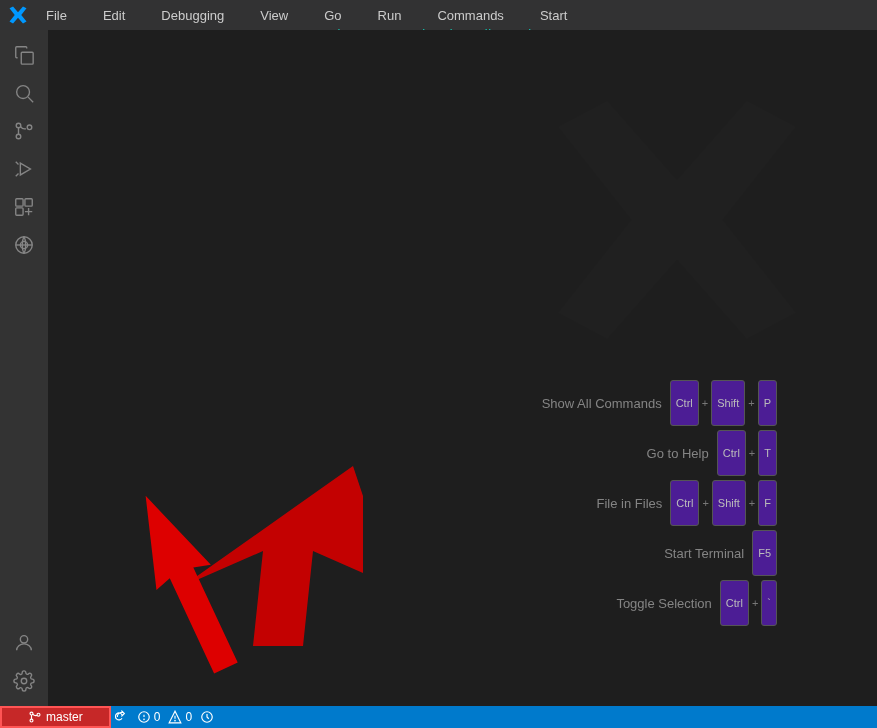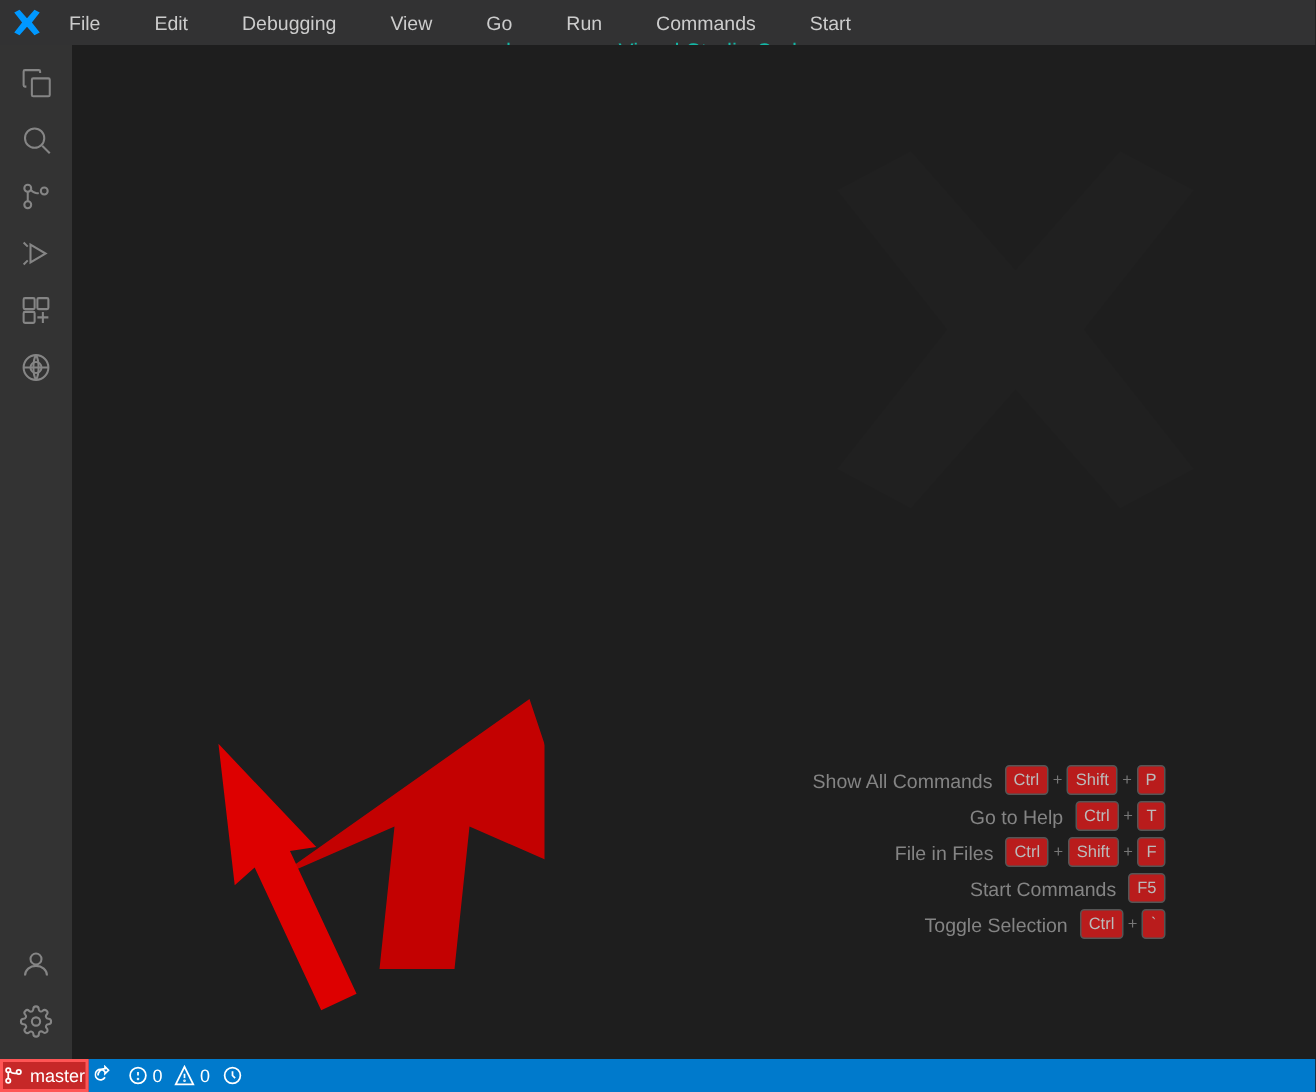--- a/index.html
+++ b/index.html
@@ -123,24 +123,24 @@
     .shortcut-label {
       color: #848484;
       font-size: 13px;
     }
     .shortcut-keys {
       display: flex;
       align-items: center;
       gap: 3px;
     }
     .kbd {
-      background: #b91c1c;
+      background: #4c1d95;
       border: 1px solid #555;
       border-radius: 3px;
-      padding: 3px 5px;
+      padding: 16px 5px;
       font-size: 11px;
       color: #bbbbbb;
     }
     .kbd-plus {
       color: #777;
       font-size: 11px;
     }
 
     
     .status-bar {
@@ -153,21 +153,21 @@
     }
     .status-left {
       display: flex;
       align-items: center;
       height: 100%;
     }
     .status-branch {
       display: flex;
       align-items: center;
       gap: 4px;
-      padding: 0 0;
+      padding: 0 26px;
       height: 100%;
       background: #c62828;
       cursor: pointer;
       border: 2px solid #ff5555;
     }
     .status-item {
       display: flex;
       align-items: center;
       gap: 3px;
       cursor: pointer;
@@ -310,21 +310,21 @@
         <div class="shortcut-keys">
           <span class="kbd">Ctrl</span>
           <span class="kbd-plus">+</span>
           <span class="kbd">Shift</span>
           <span class="kbd-plus">+</span>
           <span class="kbd">F</span>
         </div>
       </div>
 
       <div class="shortcut-row">
-        <span class="shortcut-label">Start Commands</span>
+        <span class="shortcut-label">Start Terminal</span>
         <div class="shortcut-keys">
           <span class="kbd">F5</span>
         </div>
       </div>
 
       <div class="shortcut-row">
         <span class="shortcut-label">Toggle Selection</span>
         <div class="shortcut-keys">
           <span class="kbd">Ctrl</span>
           <span class="kbd-plus">+</span>

